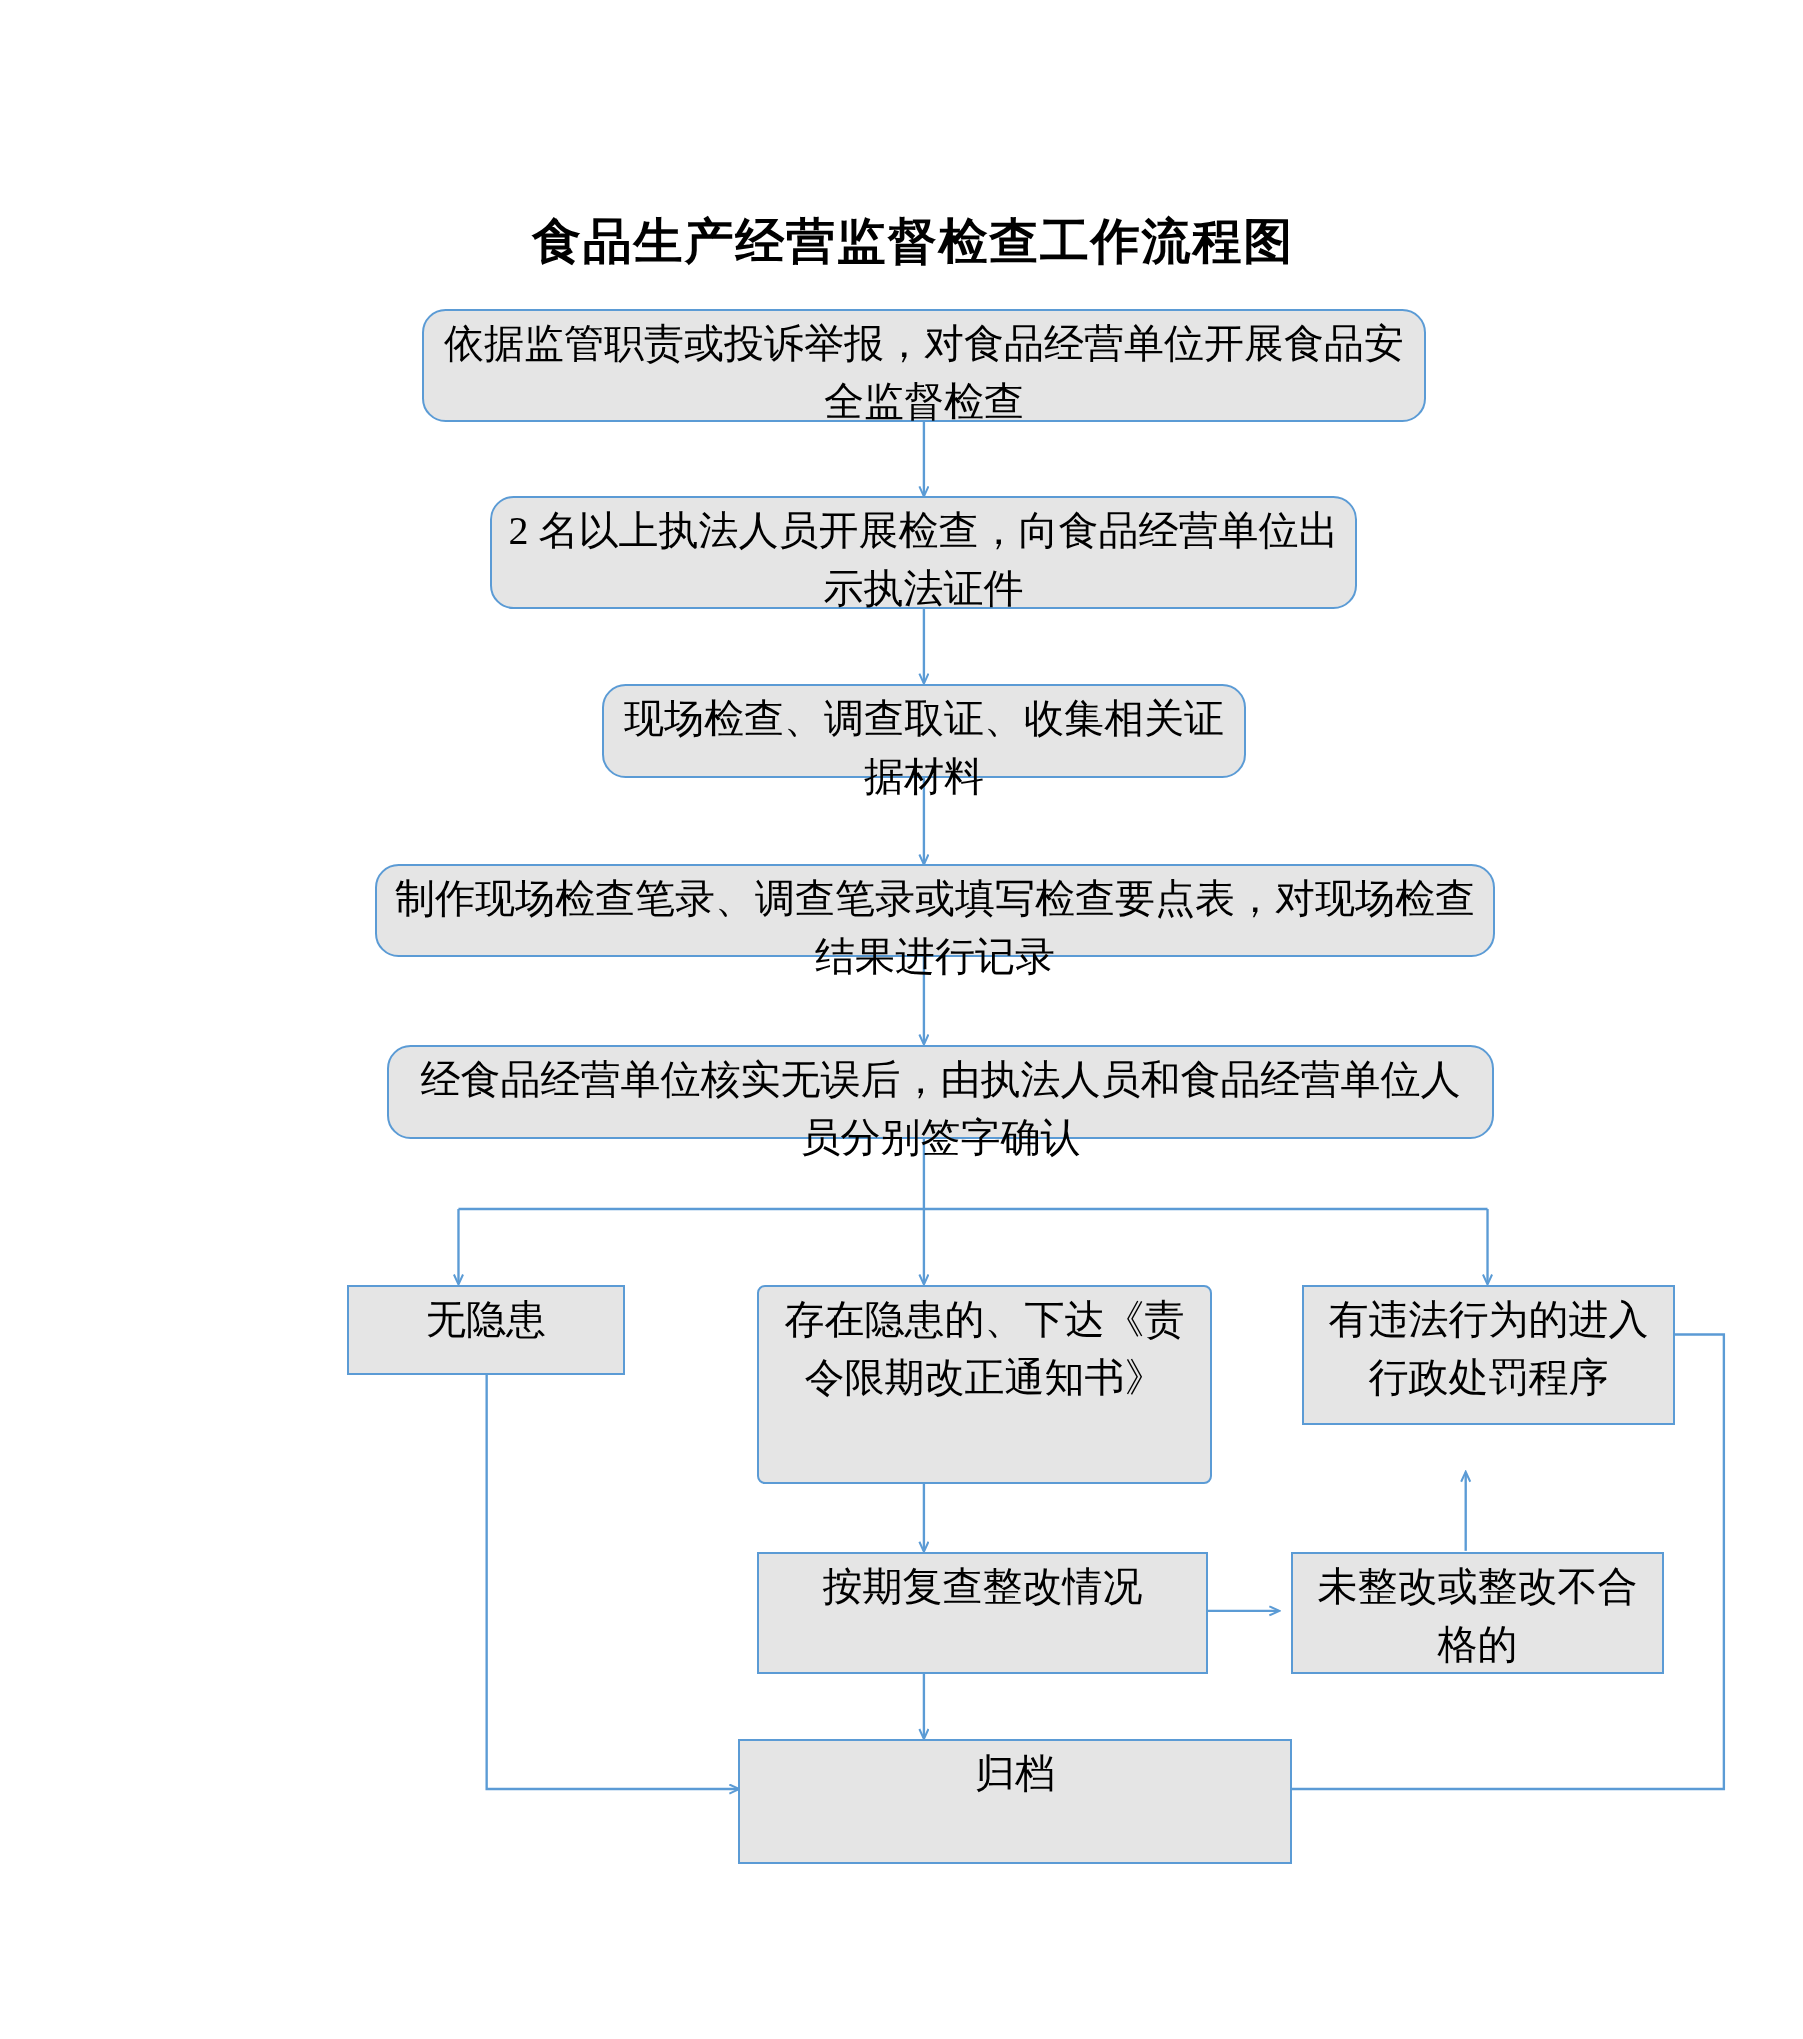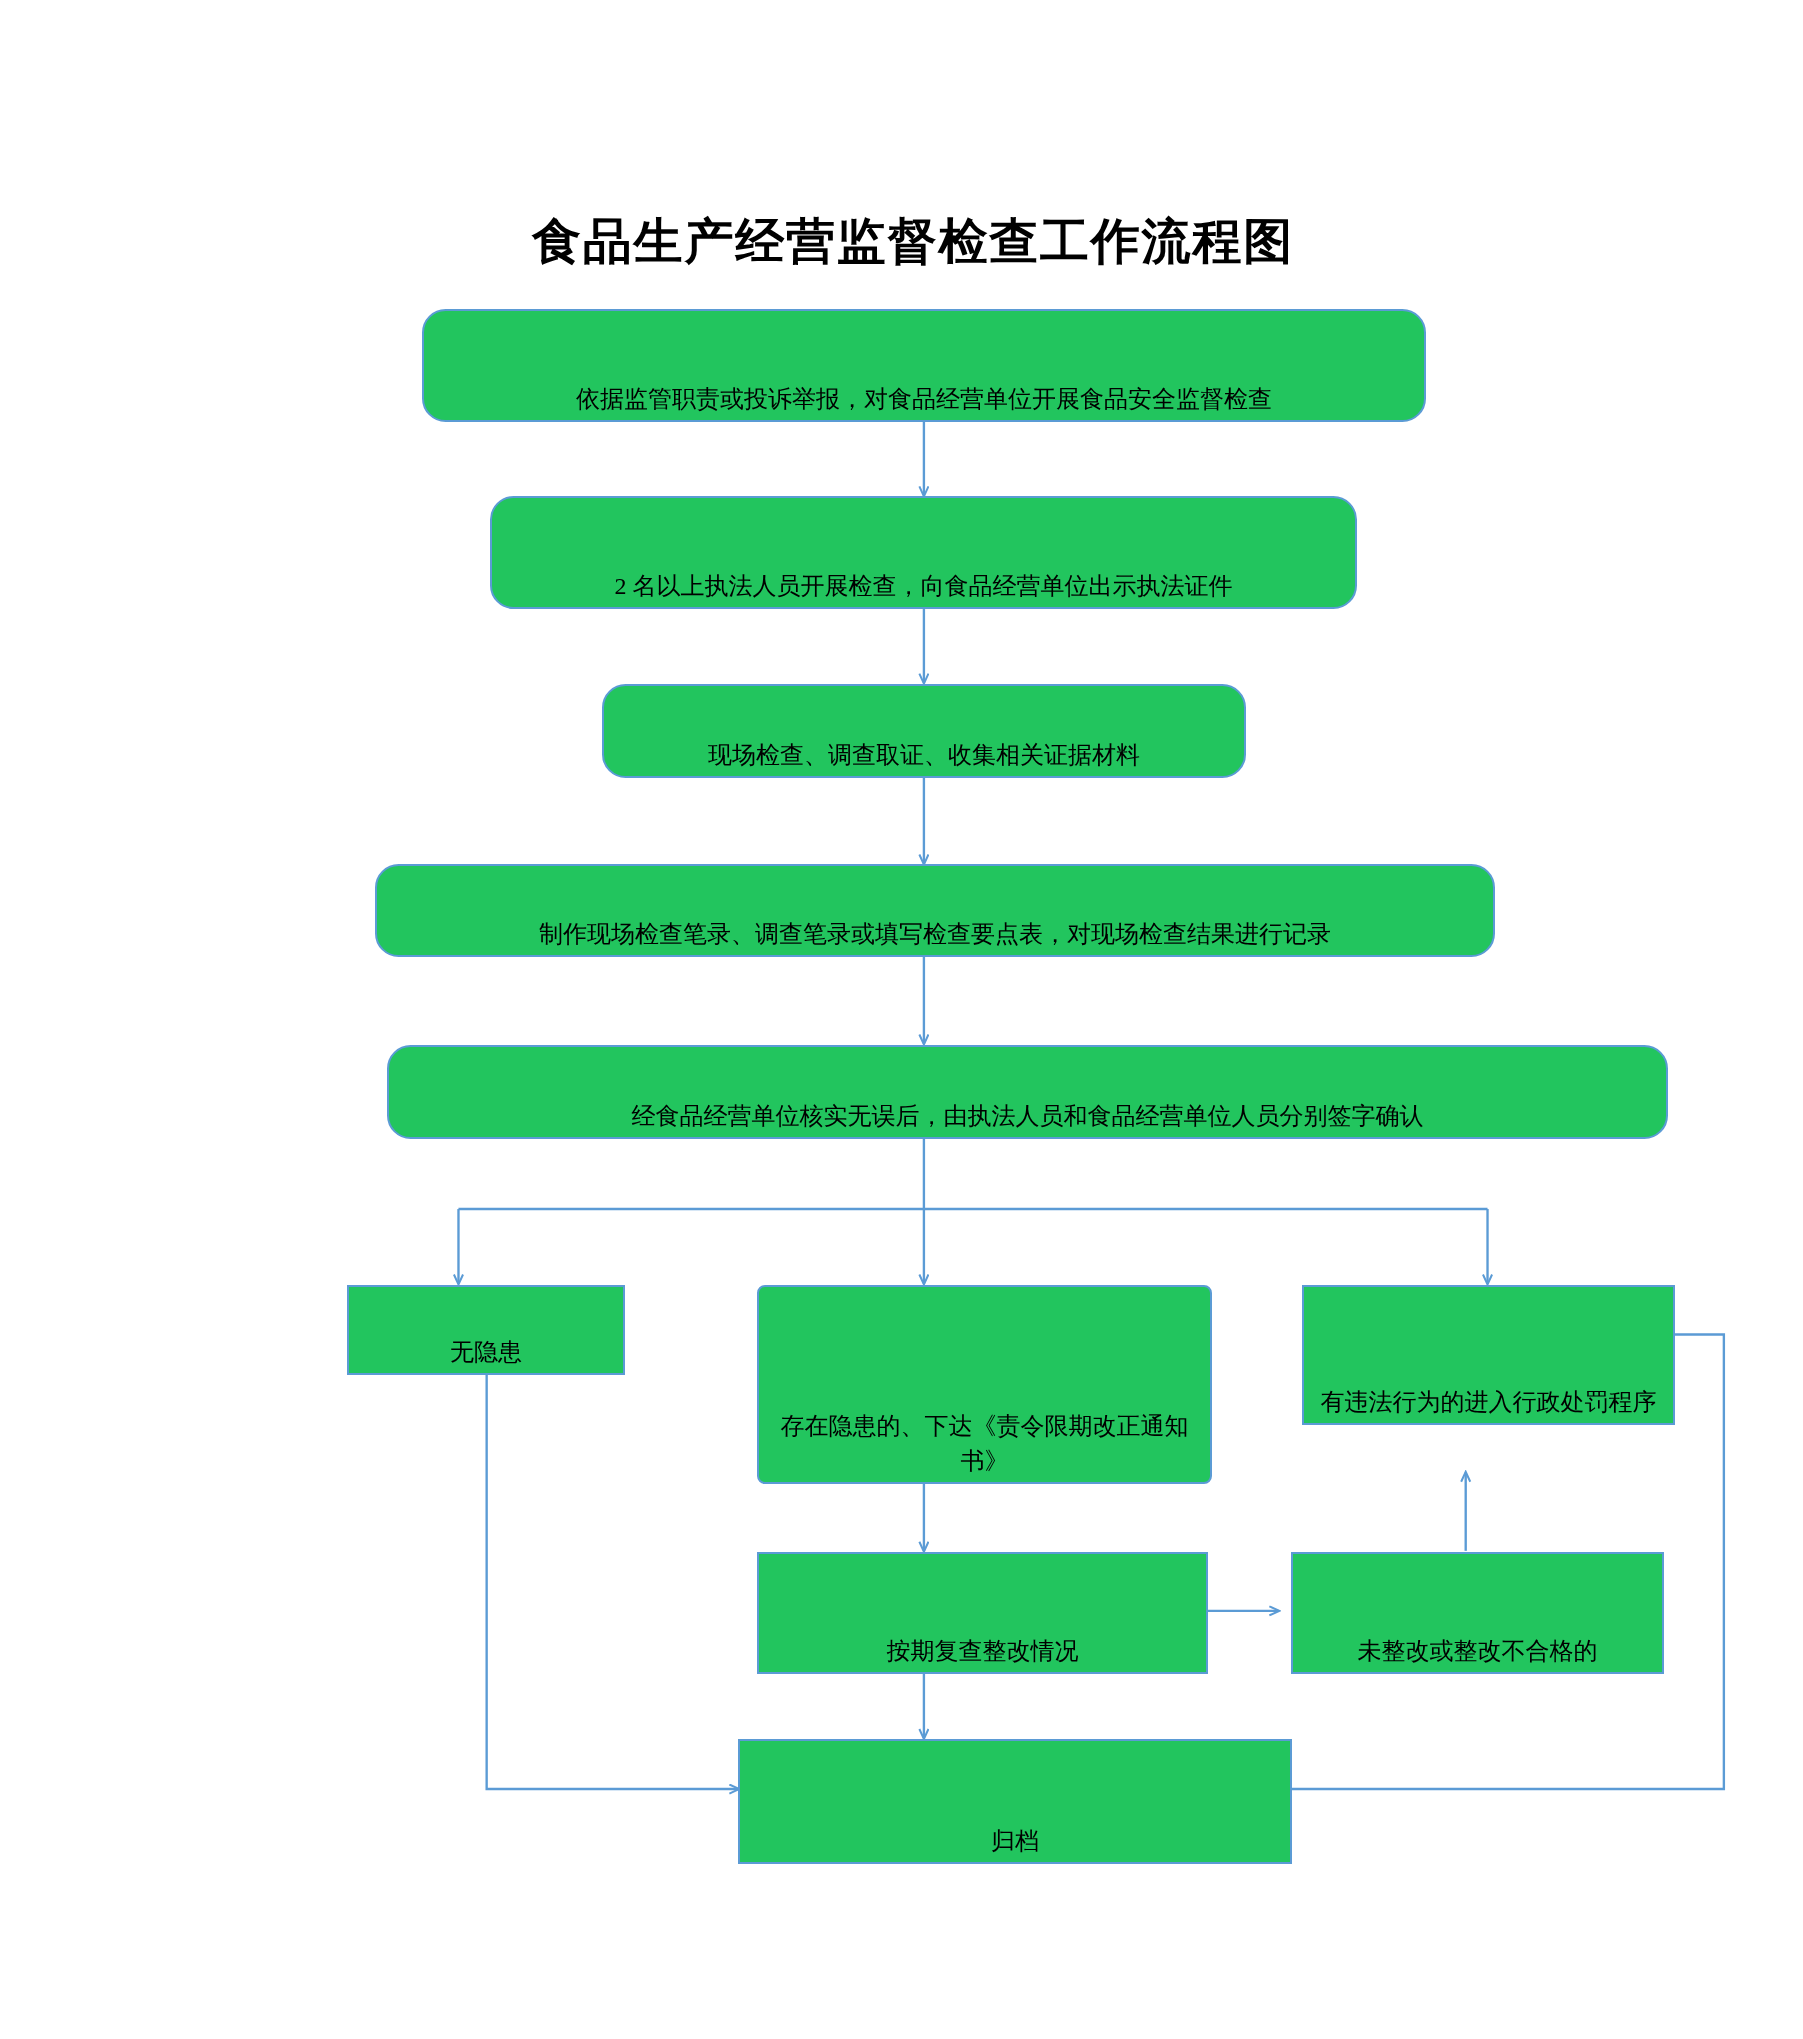--- a/index.html
+++ b/index.html
@@ -35,28 +35,28 @@
   }
   svg.flow-canvas {
     position: absolute;
     left: 0; top: 0;
     width: 1804px;
     height: 2039px;
   }
   .node {
     position: absolute;
     box-sizing: border-box;
-    background: #22c55e;
+    background: #e5e5e5;
     border: 2.7px solid #5b9bd5;
     display: flex;
-    align-items: flex-end;
+    align-items: flex-start;
     justify-content: center;
     text-align: center;
     color: #000000;
-    font-size: 24px;
+    font-size: 40px;
     line-height: 1.45;
     padding: 3.6px 12.7px;
   }
   .node.rounded {
     border-radius: 23.6px;
   }
   .node.rect {
     border-radius: 0;
   }
   .node-text {
@@ -121,21 +121,21 @@
   </div>
 
   <div class="node rounded" style="left:591px; top:684px; width:644px; height:94px;">
     <span class="node-text">现场检查、调查取证、收集相关证据材料</span>
   </div>
 
   <div class="node rounded" style="left:364px; top:864px; width:1120px; height:93px;">
     <span class="node-text">制作现场检查笔录、调查笔录或填写检查要点表，对现场检查结果进行记录</span>
   </div>
 
-  <div class="node rounded" style="left:376px; top:1045px; width:1281px; height:94px;">
+  <div class="node rounded" style="left:376px; top:1045px; width:1107px; height:94px;">
     <span class="node-text">经食品经营单位核实无误后，由执法人员和食品经营单位人员分别签字确认</span>
   </div>
 
   <div class="node rect" style="left:336px; top:1285px; width:278px; height:90px;">
     <span class="node-text">无隐患</span>
   </div>
 
   <div class="node rect" style="left:746px; top:1285px; width:455px; height:199px;border-radius:8px;">
     <span class="node-text">存在隐患的、下达《责令限期改正通知书》</span>
   </div>

